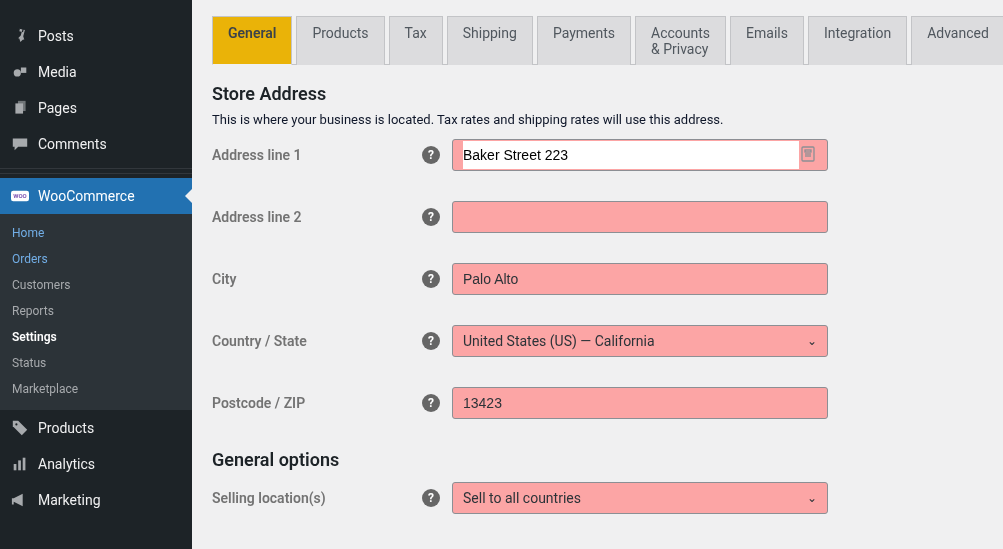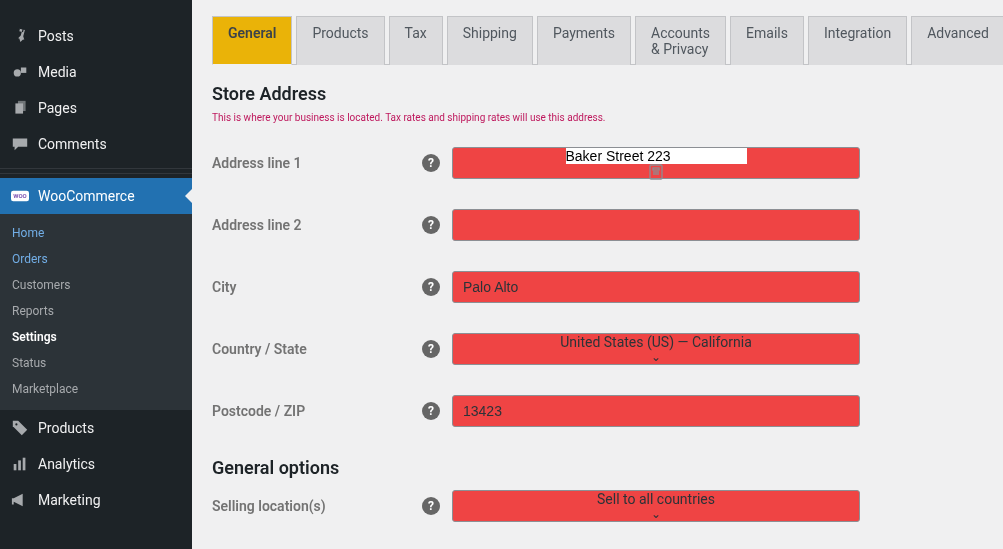--- a/index.html
+++ b/index.html
@@ -95,23 +95,23 @@
     font-weight: 600;
     border-bottom: 1px solid #f0f0f1;
   }
   h2.section {
     font-size: 18px;
     font-weight: 600;
     color: #1d2327;
     margin: 8px 0 8px 0;
   }
   .desc {
-    font-size: 10px;
-    color: #be185d;
-    margin-bottom: 24px;
+    font-size: 13px;
+    color: #0f172a;
+    margin-bottom: 12px;
   }
   .form-row {
     display: flex;
     align-items: center;
     margin-bottom: 30px;
   }
   .form-label {
     width: 210px;
     font-size: 14px;
     font-weight: 600;
@@ -127,32 +127,31 @@
     font-size: 12px;
     font-weight: bold;
     display: flex;
     align-items: center;
     justify-content: center;
     margin-right: 12px;
     flex-shrink: 0;
     cursor: help;
   }
   .field {
-    width: 408px;
+    width: 376px;
     height: 32px;
     border: 1px solid #8c8f94;
     border-radius: 3px;
     padding: 0 10px;
     font-size: 14px;
     color: #2c3338;
-    background: #ef4444;
+    background: #fca5a5;
     display: flex;
     align-items: center;
     justify-content: space-between;
-    flex-direction: column;
   }
   input.field { outline: none; }
   .select { cursor: pointer; }
   .chev { color: #2c3338; font-size: 12px; }
   .field-end-icon { color:#8c8f94; padding: 0 2px;}
   h2.section.second { margin-top: 10px; margin-bottom: 12px;}
 </style>
 </head>
 <body>
 

